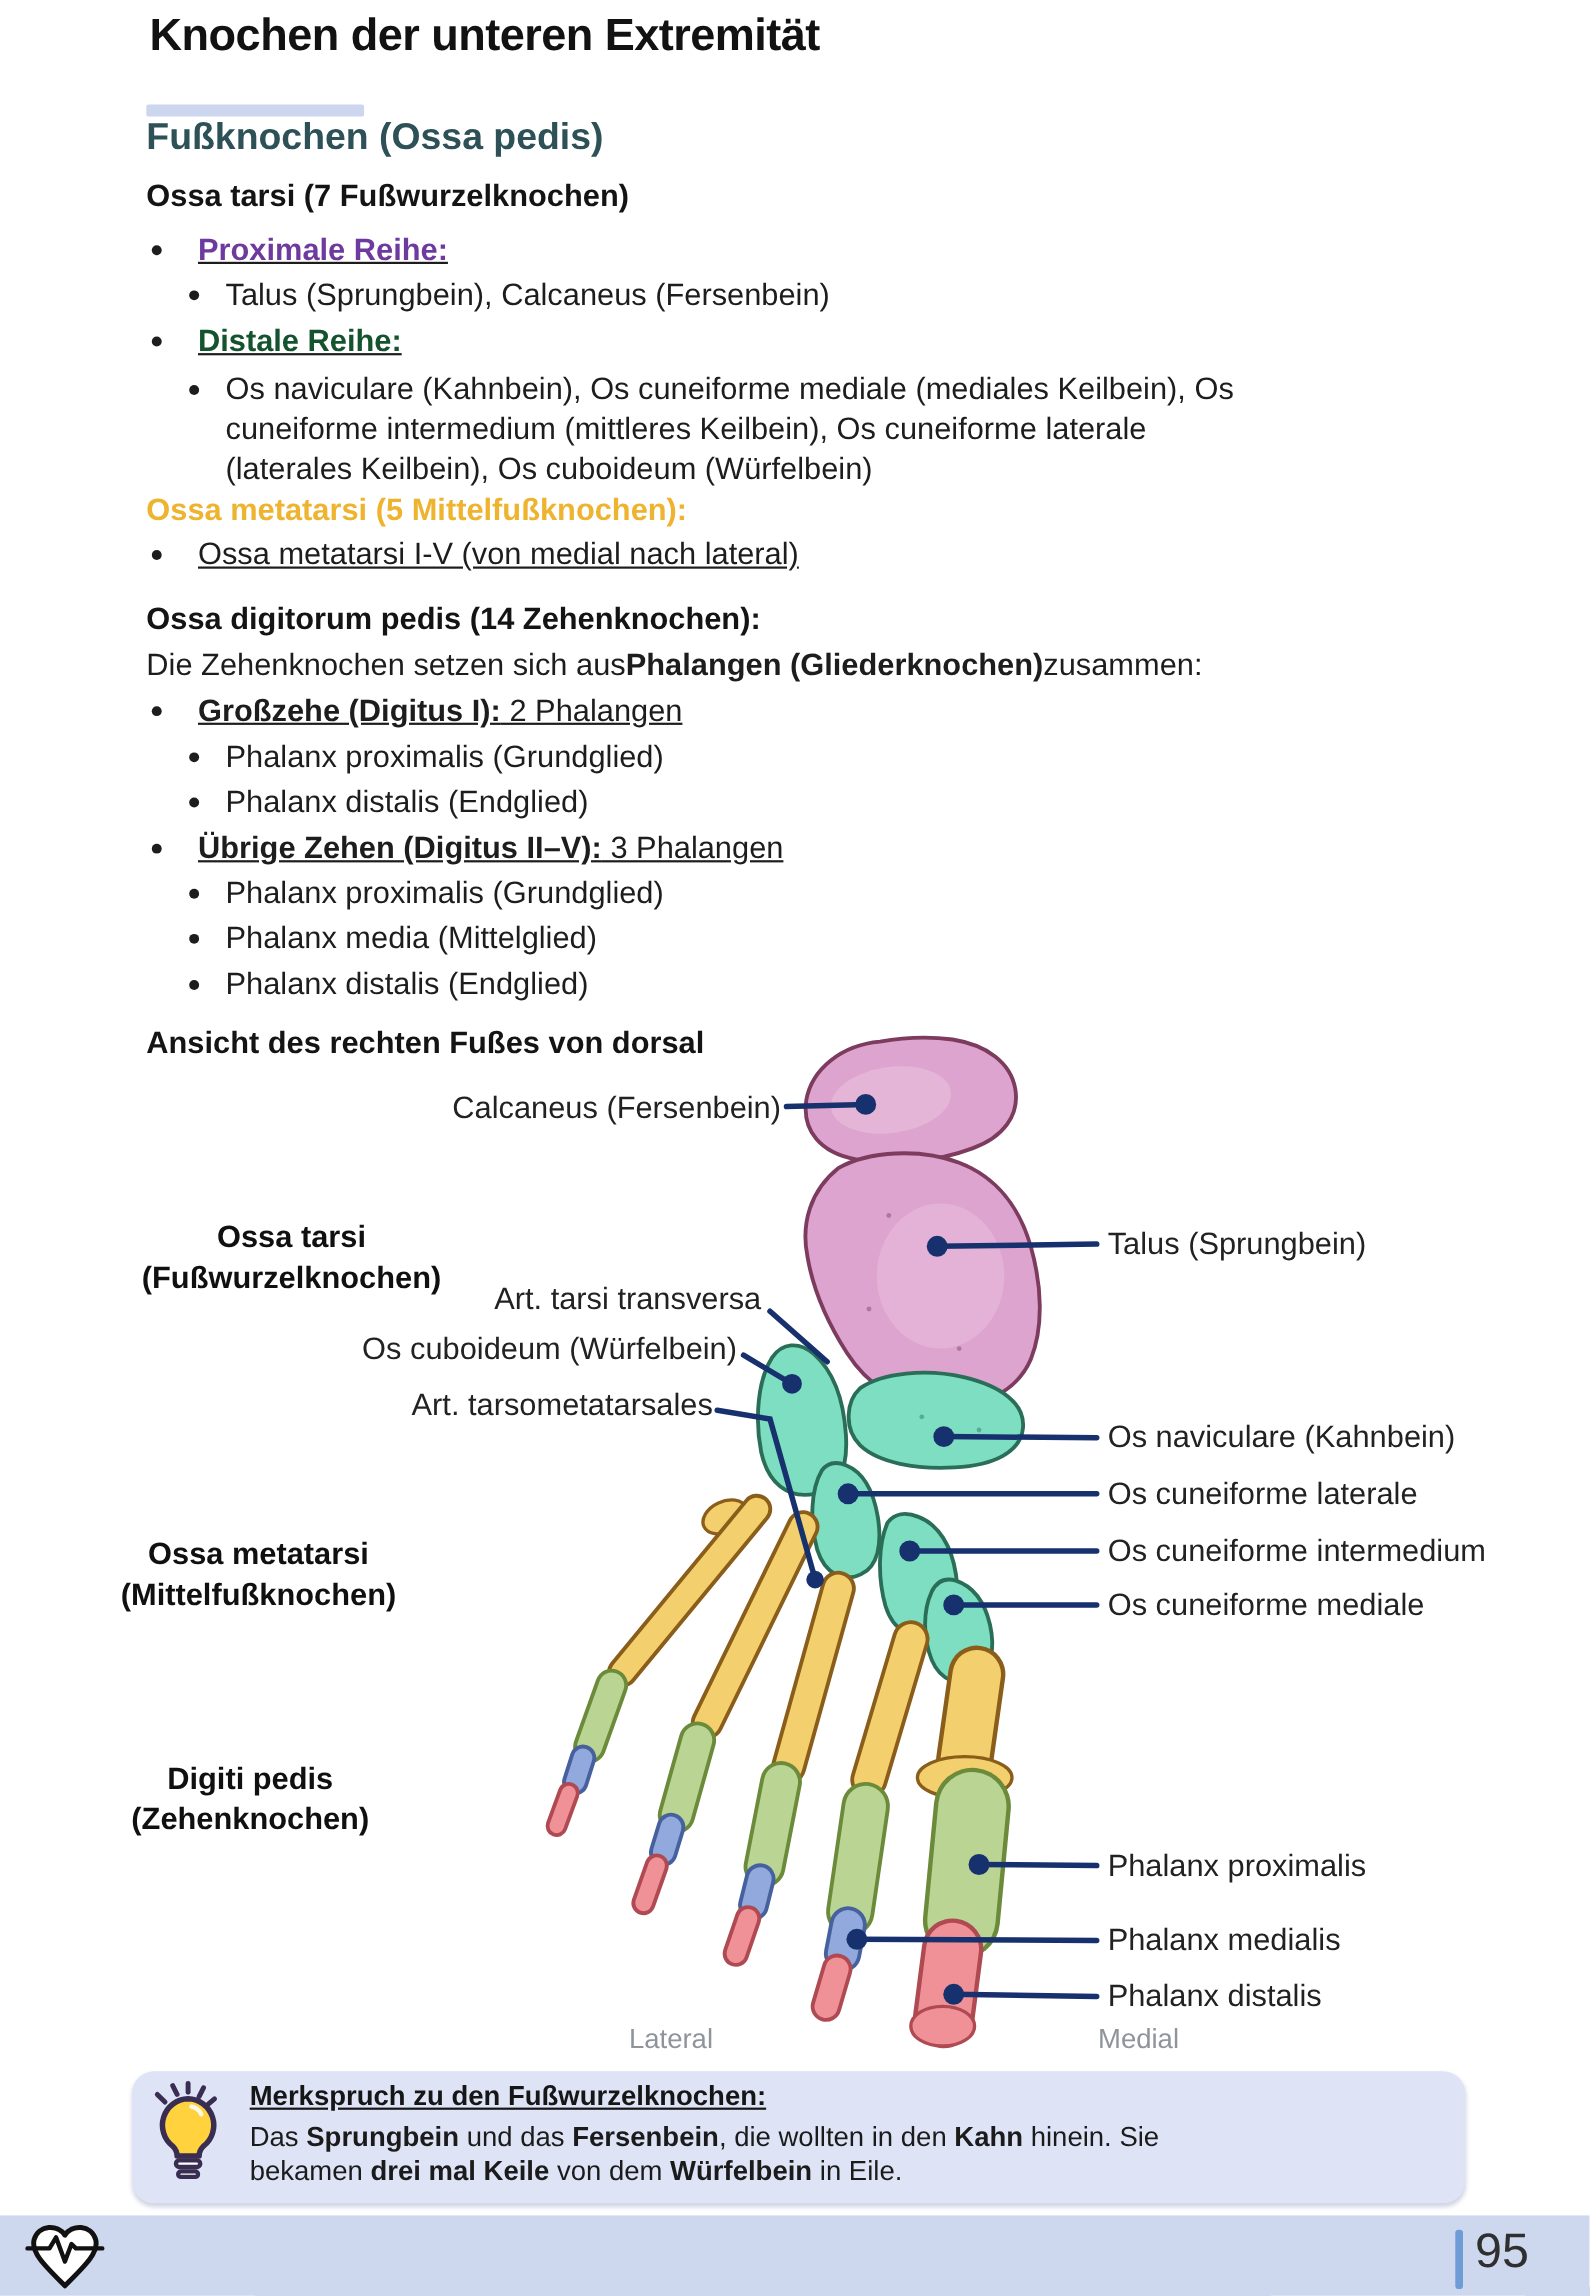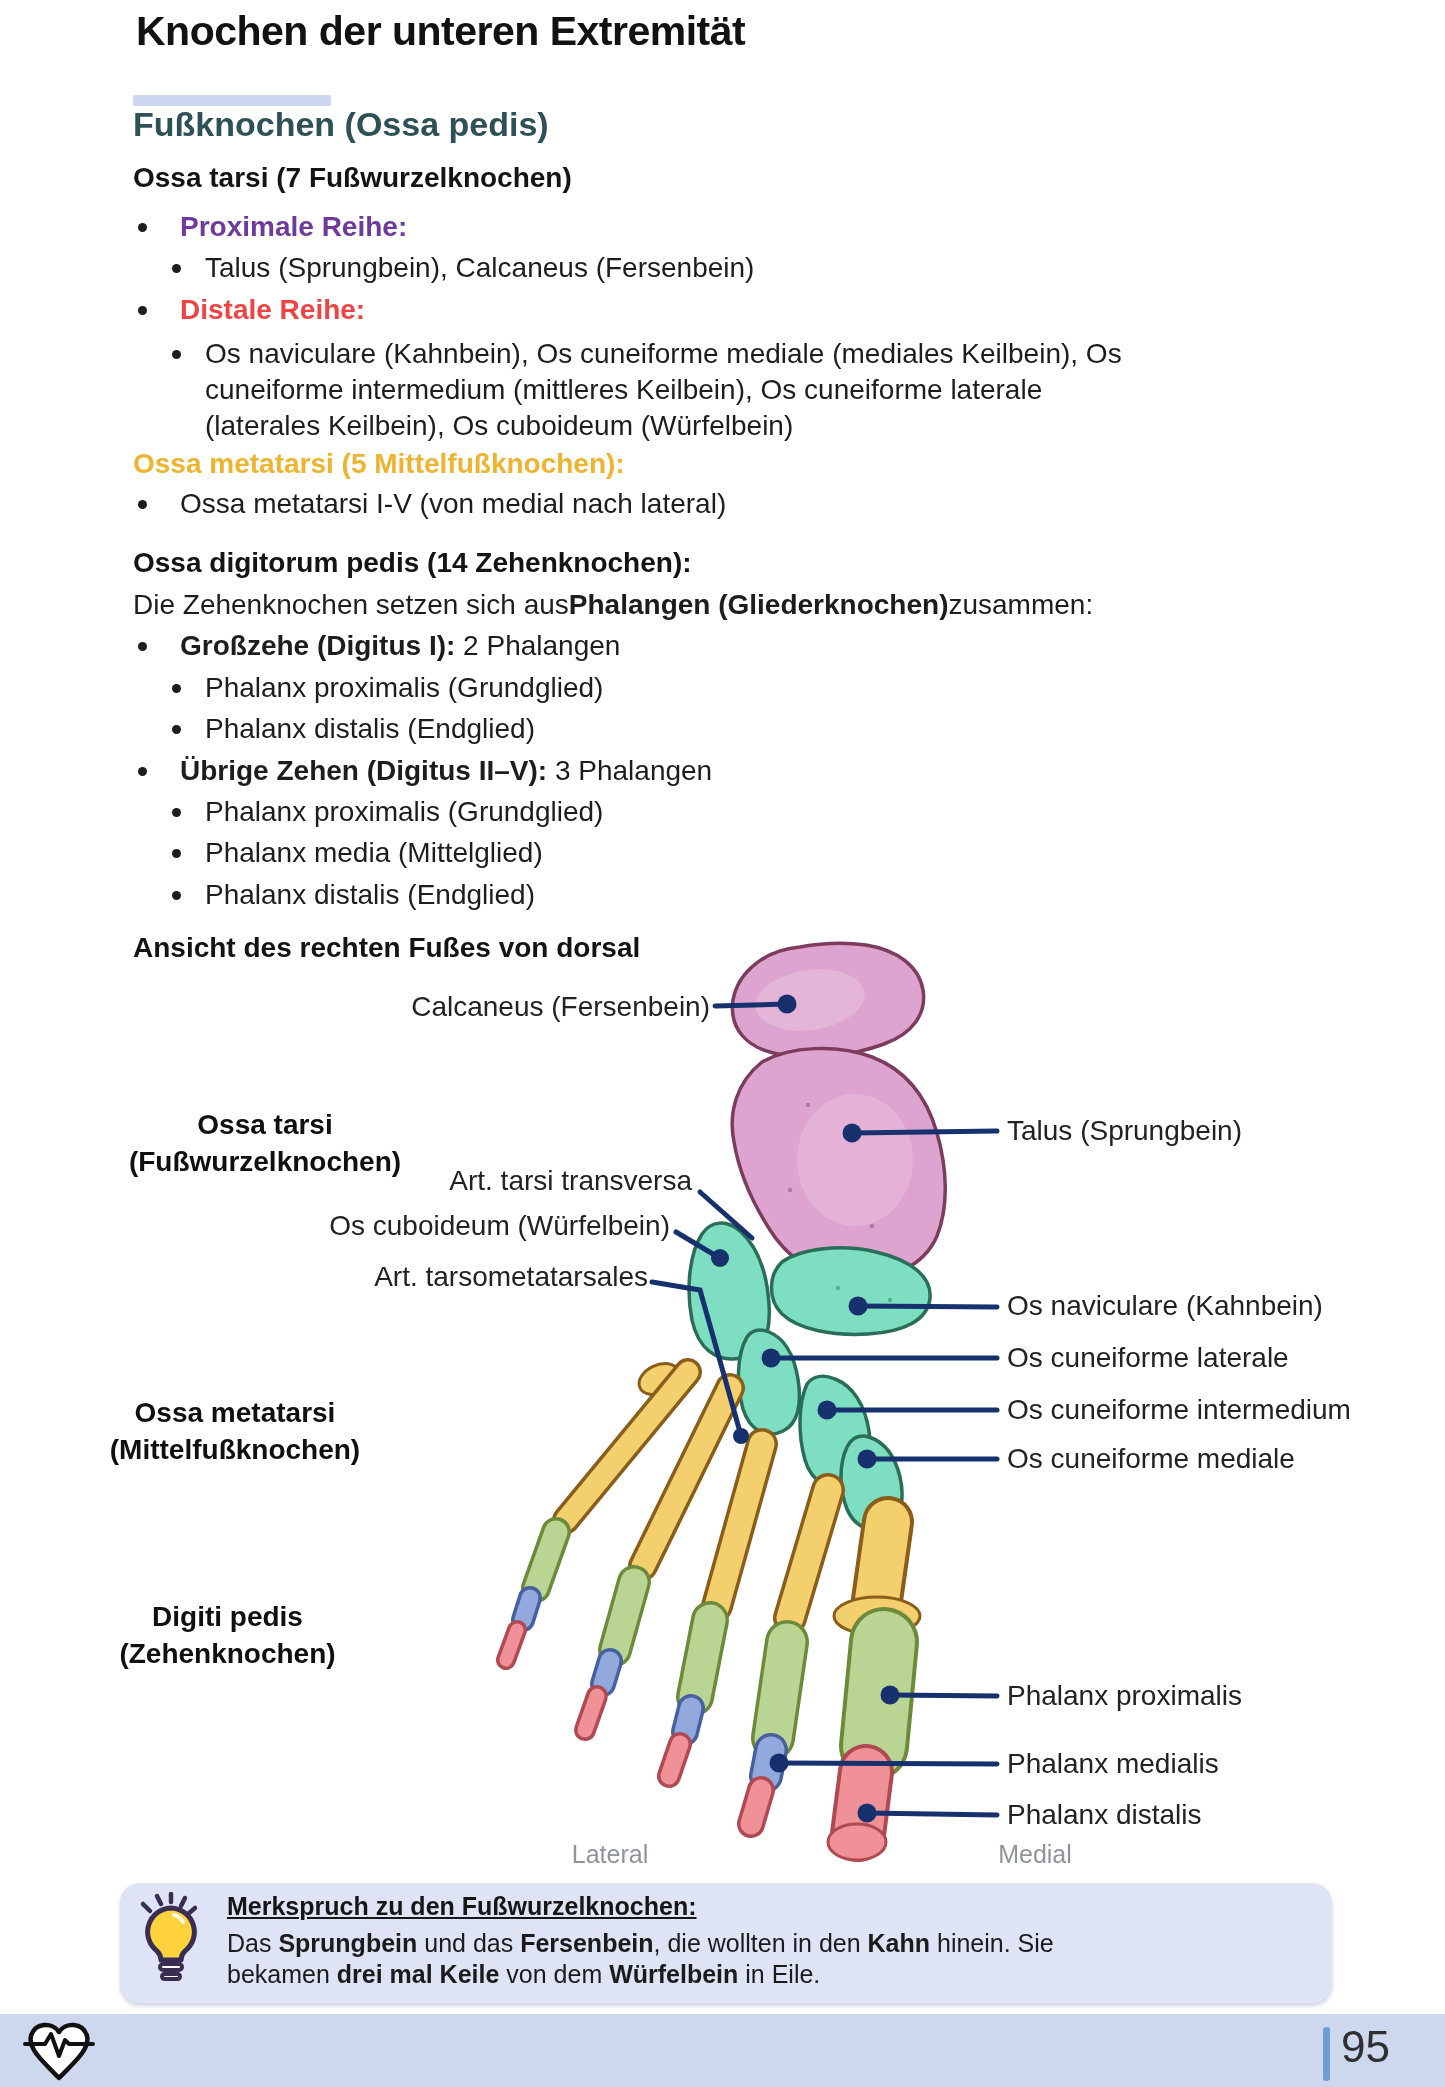--- a/index.html
+++ b/index.html
@@ -4,24 +4,24 @@
 <style>
   html,body{margin:0;padding:0;}
   body{width:1445px;height:2087px;background:#ffffff;font-family:"Liberation Sans",sans-serif;position:relative;overflow:hidden;}
   .page{position:absolute;inset:0;}
   .h1{position:absolute;left:136px;top:8px;font-size:41px;font-weight:bold;color:#121212;letter-spacing:-0.5px;}
   .h1bar{position:absolute;left:133px;top:95px;width:198px;height:11px;background:#ccd6ee;border-radius:2px;}
   .tl{position:absolute;font-size:28px;line-height:36px;color:#1d1d1d;display:flex;align-items:flex-start;}
   .h2{font-size:34px;line-height:40px;font-weight:bold;color:#2d5156;}
   .h3{font-weight:bold;color:#141414;}
   .c-purple{color:#6e3a9e;}
-  .c-teal{color:#ef4444;}
+  .c-teal{color:#14532d;}
   .c-yellow{color:#eeb32f;}
   .b{font-weight:bold;}
-  .tl.b1{left:138px;}
+  .tl.b1{left:138px;text-decoration:underline;}
   .tl.b2{left:172px;justify-content:space-between;}
   .tl.m{left:133px;}
   .dot{width:9px;height:9px;border-radius:50%;background:#1d1d1d;margin-top:14px;flex:none;}
   .b1 .dot{margin-right:33px;}
   .b2 .dot{margin-right:24px;}
   .b2 .txt{width:920px;}
   
   .dlab{position:absolute;font-size:28px;line-height:38px;color:#222222;white-space:nowrap;}
   .dlab.r{text-align:right;}
   .blab{position:absolute;font-weight:bold;font-size:28px;line-height:37px;color:#101010;text-align:center;white-space:nowrap;}

